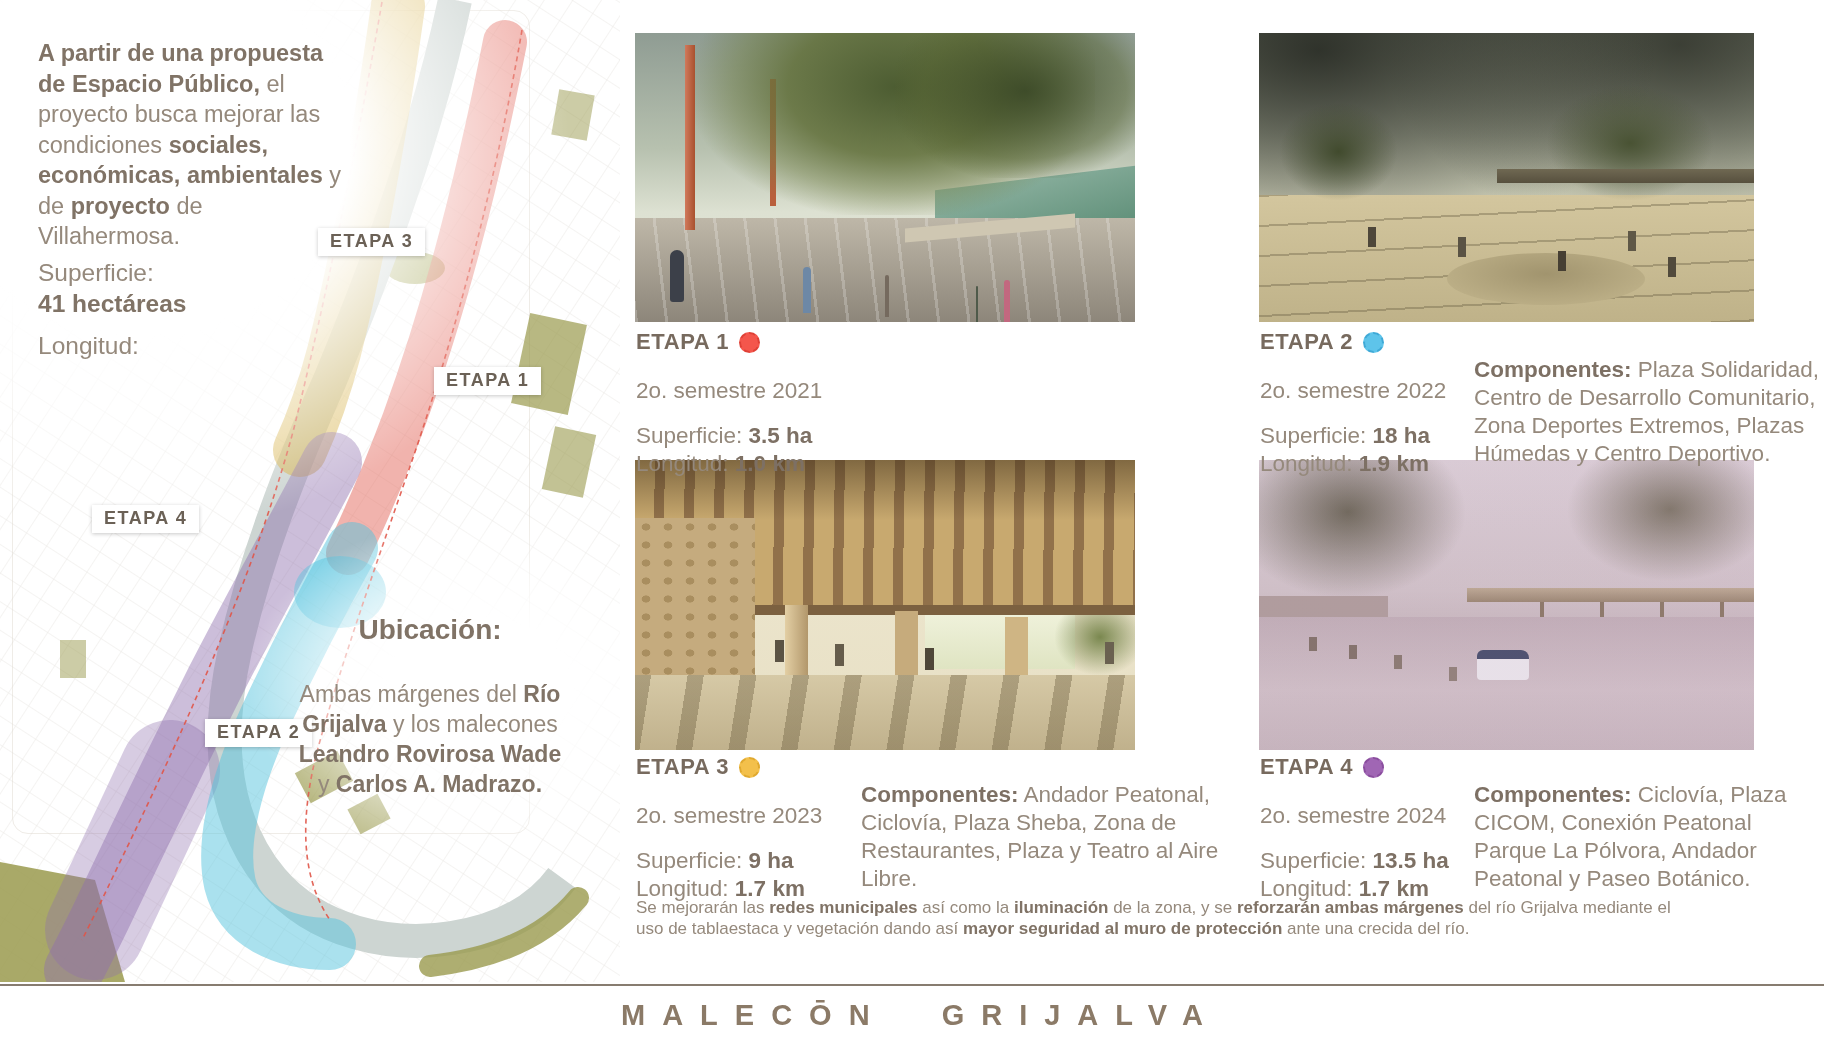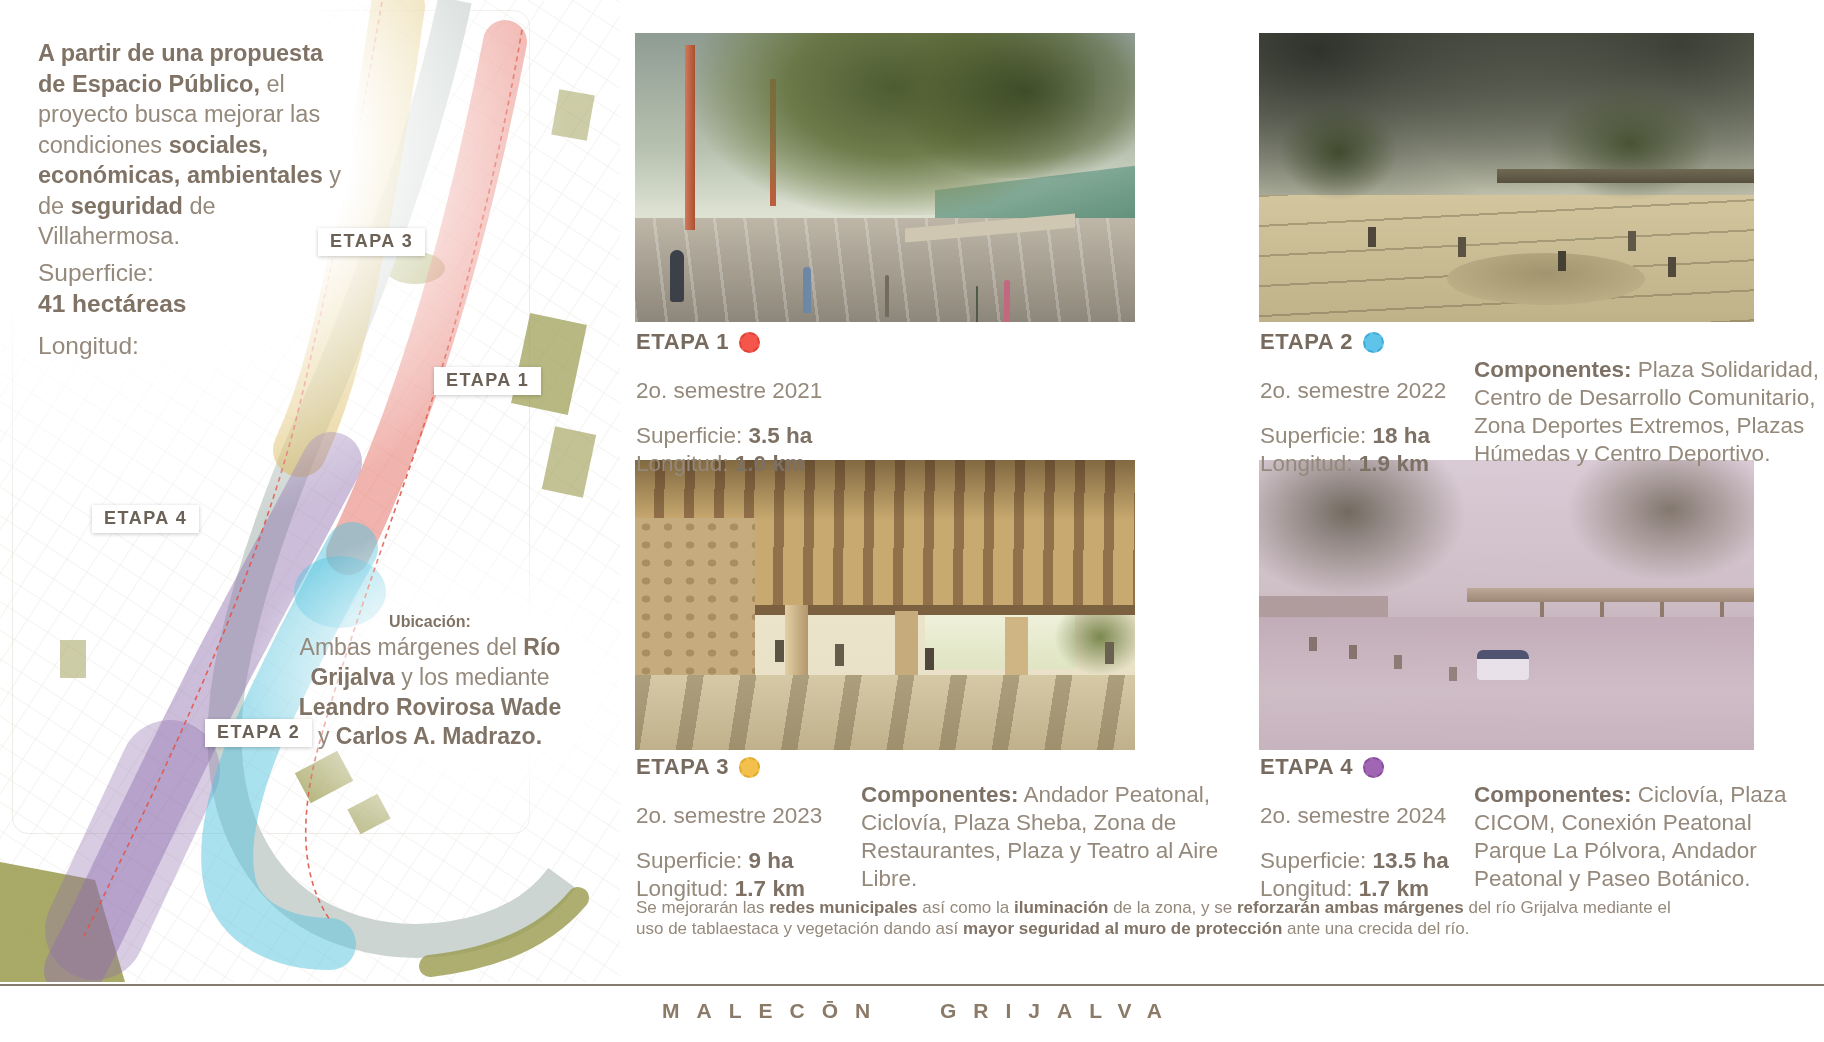--- a/index.html
+++ b/index.html
@@ -25,21 +25,21 @@
   #ml-etapa2{left:205px;top:719px;}
 
   
   .intro{position:absolute;left:38px;top:38px;width:310px;font-size:23.5px;line-height:1.3;}
   .metric{position:absolute;left:38px;width:300px;font-size:24.5px;line-height:1.28;}
   #metric-sup{top:257px;}
   #metric-lon{top:330px;}
 
   
   .ubicacion{position:absolute;left:298px;top:612px;width:264px;text-align:center;font-size:23px;line-height:1.3;}
-  .ub-title{font-size:16px;margin-bottom:0;}
+  .ub-title{font-size:28px;margin-bottom:32px;}
 
   
   .render{position:absolute;overflow:hidden;background:#dcd8cc;}
   #render1{left:635px;top:33px;width:500px;height:289px;}
   #render2{left:1259px;top:33px;width:495px;height:289px;}
   #render3{left:635px;top:460px;width:500px;height:290px;}
   #render4{left:1259px;top:460px;width:495px;height:290px;}
   .lyr{position:absolute;}
 
   .r1-sky{inset:0;background:linear-gradient(180deg,#8f9c93 0%,#b7c1af 40%,#dde1d2 62%,#e6e8da 100%);}
@@ -97,21 +97,21 @@
   .dot-3{background:#f3c04b;border-color:#e0a92f;}
   .dot-4{background:#a066b4;border-color:#8a4d9e;}
   .e-sem{margin-top:20px;}
   .e-stats{margin-top:17px;}
   .e-comp{position:absolute;left:225px;top:29px;width:368px;}
   .etapa.right .e-comp{left:214px;width:356px;}
 
   
   .note{position:absolute;left:636px;top:897px;width:1045px;font-size:17px;line-height:1.26;}
   .rule{position:absolute;left:0;top:984px;width:1824px;border-top:2px solid #877c70;}
-  .footer-title{position:absolute;left:0;top:999px;width:1824px;text-align:center;font-size:21px;font-weight:bold;
+  .footer-title{position:absolute;left:0;top:999px;width:1824px;text-align:center;font-size:29px;font-weight:bold;
                 color:#8b7a67;letter-spacing:17px;word-spacing:30px;text-indent:17px;}
 </style>
 </head>
 <body>
 
 <div class="canvas">
 
   <div class="card"></div>
 
   <div class="map">
@@ -146,33 +146,33 @@
       <path d="M522 30 C498 170 458 330 406 478 C372 576 340 668 318 748 C300 816 300 876 330 920" stroke="#e05548" stroke-width="1.6" stroke-dasharray="5 4" fill="none" opacity=".9"></path>
     </svg>
     <div class="fade fade-tl"></div>
     <div class="fade fade-right"></div>
     <div class="map-label" id="ml-etapa3">ETAPA 3</div>
     <div class="map-label" id="ml-etapa1">ETAPA 1</div>
     <div class="map-label" id="ml-etapa4">ETAPA 4</div>
     <div class="map-label" id="ml-etapa2">ETAPA 2</div>
   </div>
 
-  <div class="intro"><span class="b">A partir de una propuesta de Espacio Público,</span><span> el proyecto busca mejorar las condiciones </span><span class="b">sociales, económicas, ambientales</span><span> y de </span><span class="b">seguridad</span><span> de Villahermosa.</span></div>
+  <div class="intro"><span class="b">A partir de una propuesta de Espacio Público,</span><span> el proyecto busca mejorar las condiciones </span><span class="b">sociales, económicas, ambientales</span><span> y de </span><span class="b">proyecto</span><span> de Villahermosa.</span></div>
 
   <div class="metric" id="metric-sup">
     <div>Superficie:</div>
     <div class="b">41 hectáreas</div>
   </div>
   <div class="metric" id="metric-lon">
     <div>Longitud:</div>
   </div>
 
   <div class="ubicacion">
     <div class="ub-title b">Ubicación:</div>
-    <div><span>Ambas márgenes del </span><span class="b">Río Grijalva</span><span> y los mediante </span><span class="b">Leandro Rovirosa Wade</span><span> y </span><span class="b">Carlos A. Madrazo.</span></div>
+    <div><span>Ambas márgenes del </span><span class="b">Río Grijalva</span><span> y los malecones </span><span class="b">Leandro Rovirosa Wade</span><span> y </span><span class="b">Carlos A. Madrazo.</span></div>
   </div>
 
   <div class="render" id="render1">
     <div class="lyr r1-sky"></div>
     <div class="lyr r1-river"></div>
     <div class="lyr r1-walk"></div>
     <div class="lyr r1-curb"></div>
     <div class="lyr r1-pole"></div>
     <div class="lyr r1-pole2"></div>
     <div class="lyr r1-canopy"></div>

